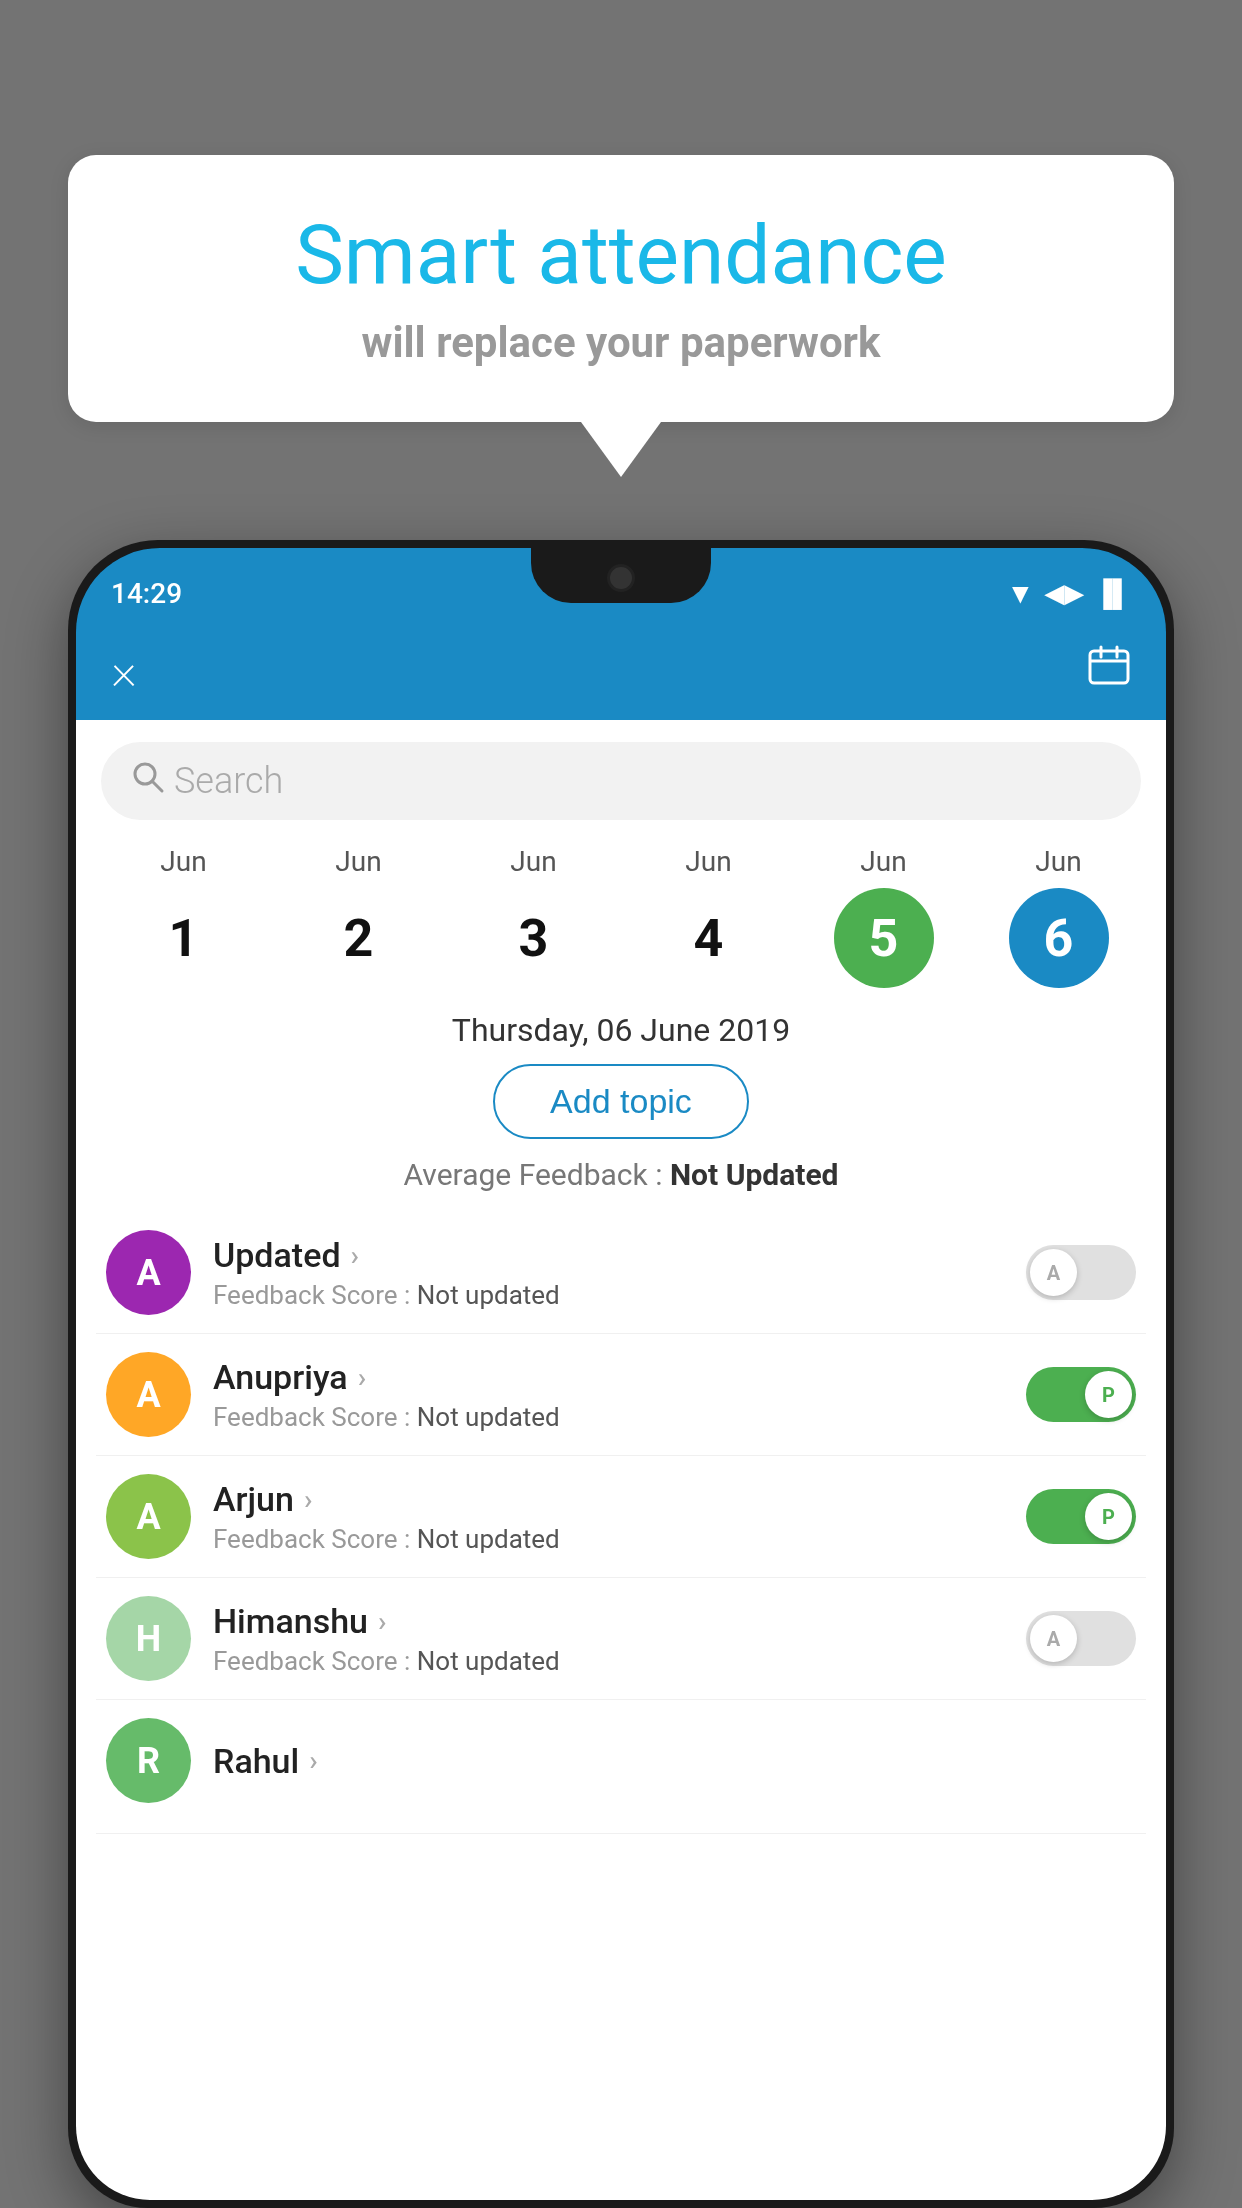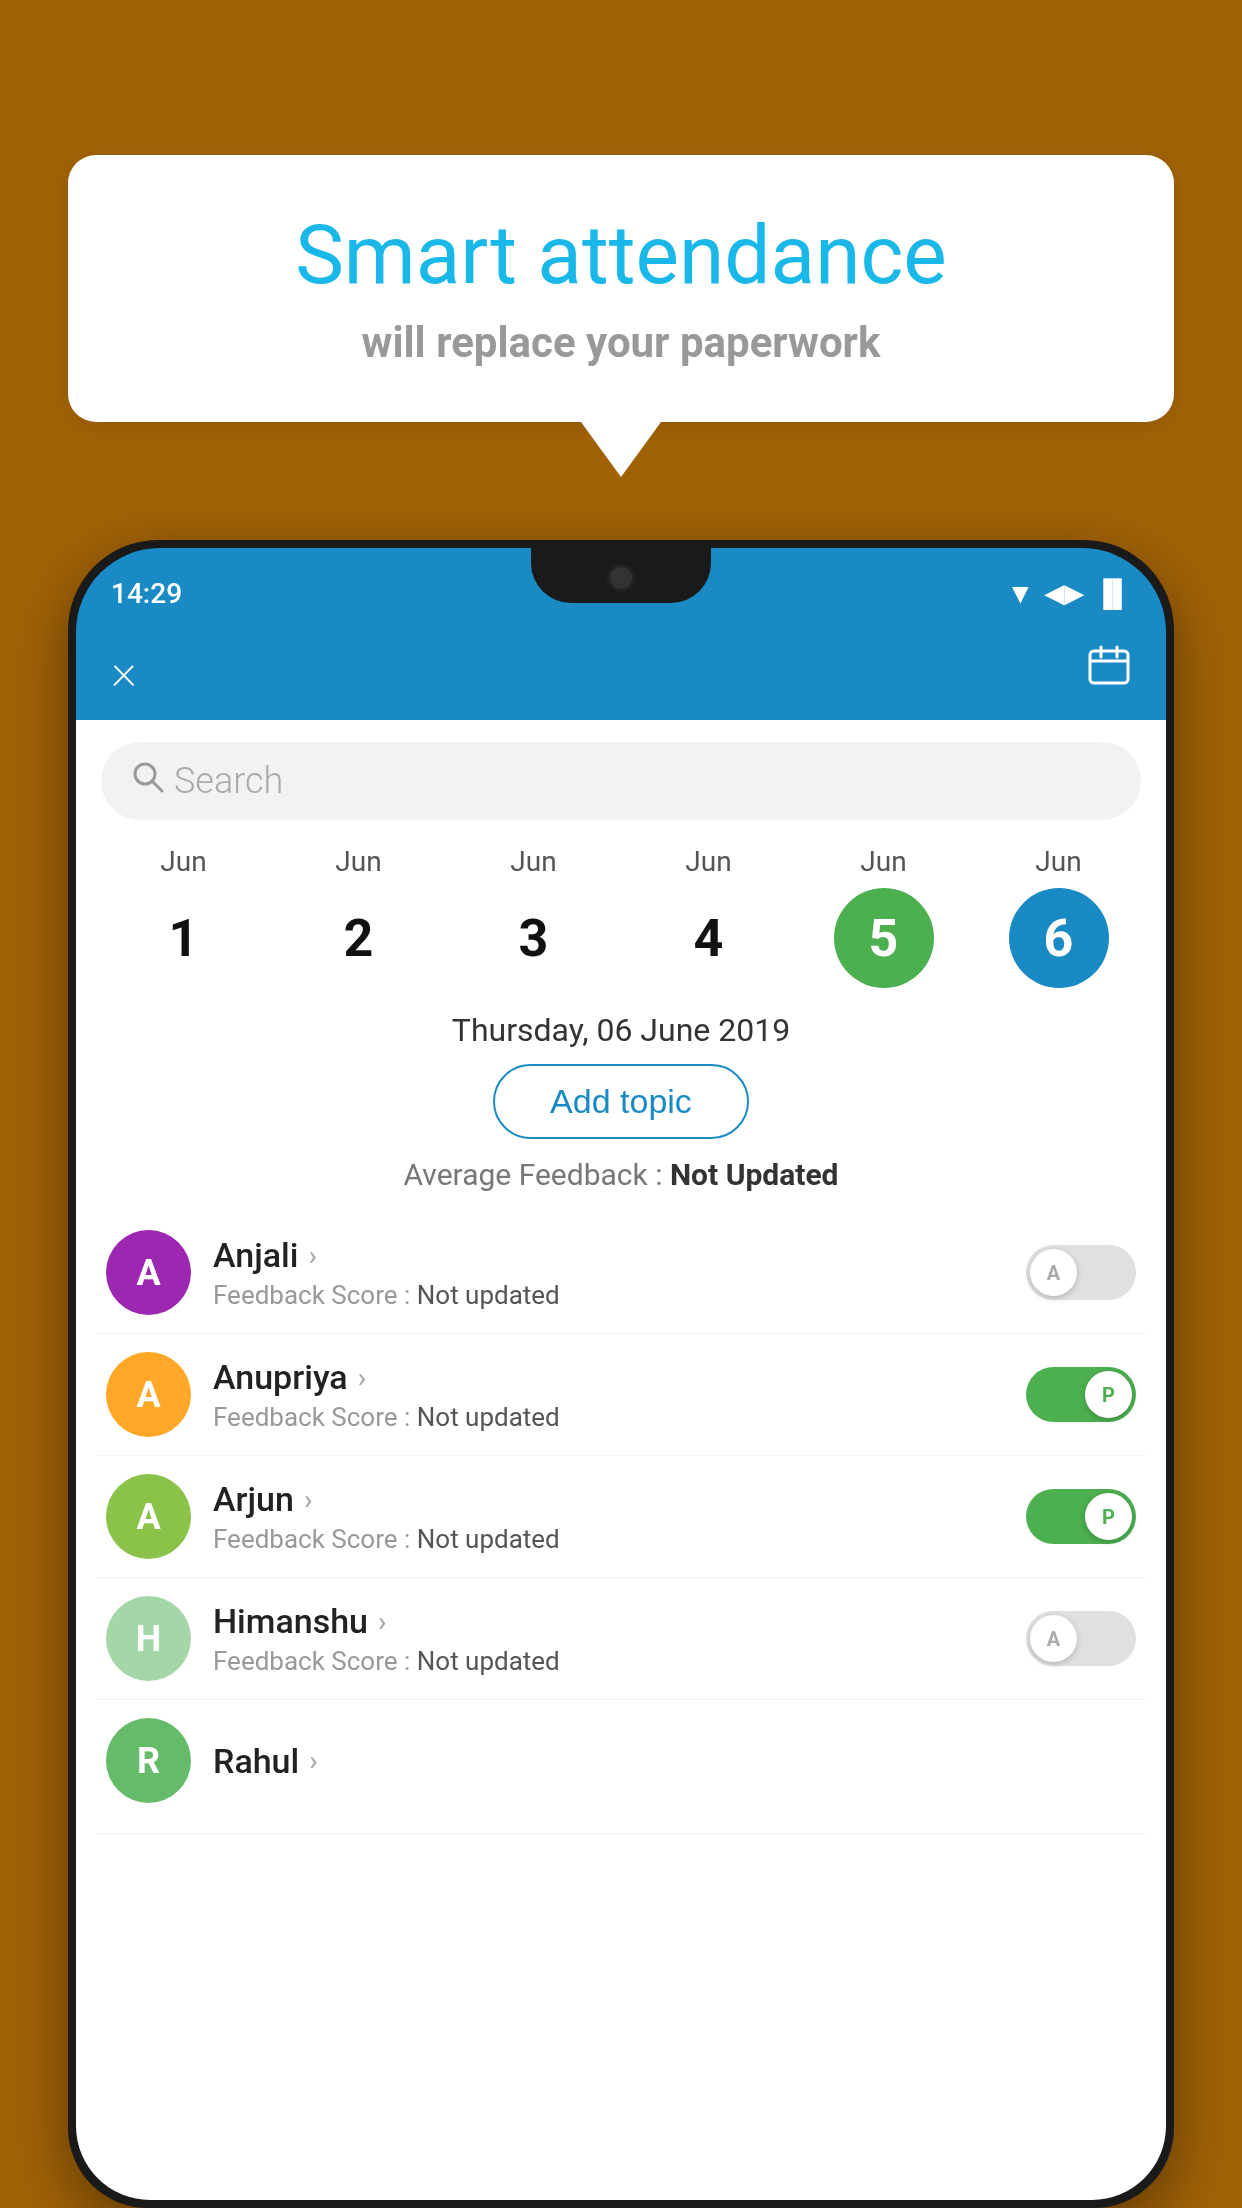--- a/index.html
+++ b/index.html
@@ -417,21 +417,21 @@
       top: 480px;
       width: 12px;
       height: 120px;
       background: #2a2a2a;
       border-radius: 0 4px 4px 0;
     }
   </style>
 </head>
 <body>
 
-<div style="width:1242px;height:2208px;background:#a16207;position:relative;">
+<div style="width:1242px;height:2208px;background:#737373;position:relative;">
 
   <div class="speech-bubble-container">
     <div class="speech-bubble">
       <div class="speech-bubble-title">Smart attendance</div>
       <div class="speech-bubble-subtitle">will replace your paperwork</div>
     </div>
     <div class="speech-bubble-tail"></div>
   </div>
 
   <div class="phone-frame">
@@ -516,21 +516,21 @@
           <span>Average Feedback :</span>
           <span class="avg-feedback-value">Not Updated</span>
         </div>
 
         <div class="student-list">
 
           <div class="student-row">
             <div class="avatar" style="background:#9c27b0;">A</div>
             <div class="student-info">
               <div class="student-name">
-                <span>Anjali</span>
+                <span>Updated</span>
                 <span class="chevron">›</span>
               </div>
               <div class="feedback-score">
                 Feedback Score : <span class="feedback-score-value">Not updated</span>
               </div>
             </div>
             <div class="toggle-container">
               <div class="toggle absent">
                 <div class="toggle-knob" style="color:#aaa;">A</div>
               </div>

